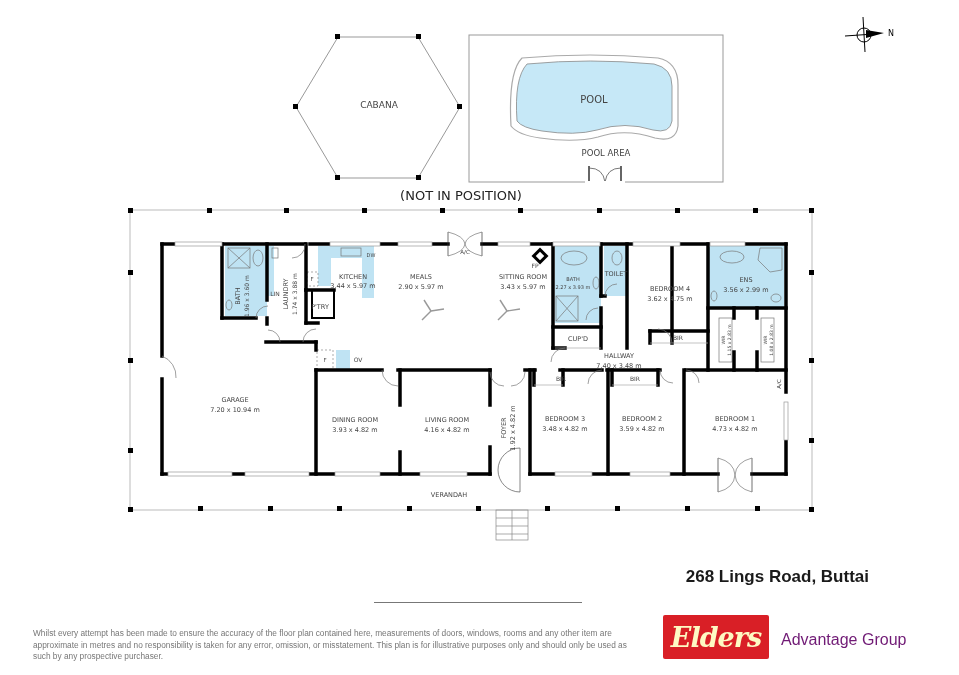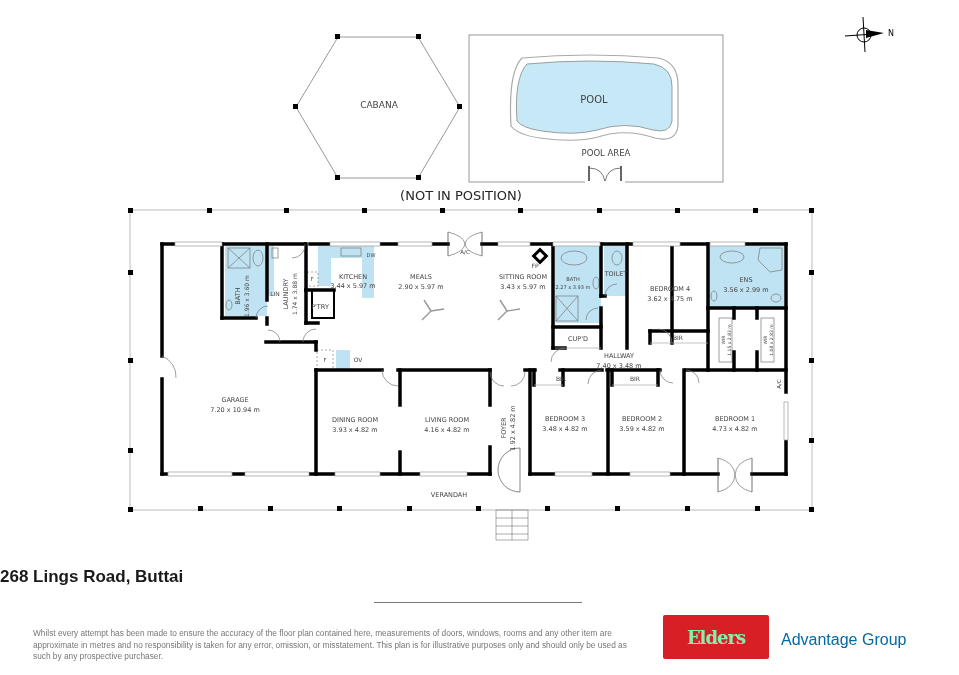--- a/index.html
+++ b/index.html
@@ -1,24 +1,24 @@
 <!DOCTYPE html>
 <html><head>
 <meta charset="utf-8">
 <style>
   html, body { margin:0; padding:0; background:#ffffff; }
   body { width:959px; height:675px; position:relative; overflow:hidden; font-family:"DejaVu Sans", sans-serif; }
   svg.plan { position:absolute; left:0; top:0; width:959px; height:675px; }
   .lbl { font-family:"DejaVu Sans", sans-serif; fill:#444; }
-  .title { position:absolute; left:0; width:869px; top:567px; text-align:left; font-family:"Liberation Sans", sans-serif; font-weight:bold; font-size:17px; color:#1a1a1a; }
+  .title { position:absolute; left:0; width:869px; top:567px; text-align:right; font-family:"Liberation Sans", sans-serif; font-weight:bold; font-size:17px; color:#1a1a1a; }
   .title-rule { position:absolute; left:374px; top:602px; width:208px; height:1px; background:#777; }
   .disclaimer { position:absolute; left:33px; top:628px; width:600px; font-family:"Liberation Sans", sans-serif; font-size:8.3px; line-height:11.5px; color:#777; }
   .logo { position:absolute; left:663px; top:615px; width:106px; height:44px; background:#d91f26; border-radius:2px; display:flex; align-items:center; justify-content:center; }
-  .logo span { font-family:"DejaVu Serif", serif; font-weight:bold; font-size:18px; color:#86efac; letter-spacing:-1px; }
-  .brand-sub { position:absolute; left:781px; top:631px; font-family:"Liberation Sans", sans-serif; font-size:16px; color:#0369a1; }
+  .logo span { font-family:"DejaVu Serif", serif; font-style:italic; font-weight:bold; font-size:27px; color:#fef9c3; letter-spacing:-1px; }
+  .brand-sub { position:absolute; left:781px; top:631px; font-family:"Liberation Sans", sans-serif; font-size:16px; color:#701a75; }
 </style>
 </head>
 <body>
 
 <svg class="plan" viewBox="0 0 959 675" xmlns="http://www.w3.org/2000/svg">
 
   <g>
     <polygon points="338,37 418,37 460,107 418,178 338,178 296,107" fill="none" stroke="#999" stroke-width="1"></polygon>
     <rect x="335" y="34" width="5" height="5" fill="#000"></rect>
       <rect x="416" y="34" width="5" height="5" fill="#000"></rect>

